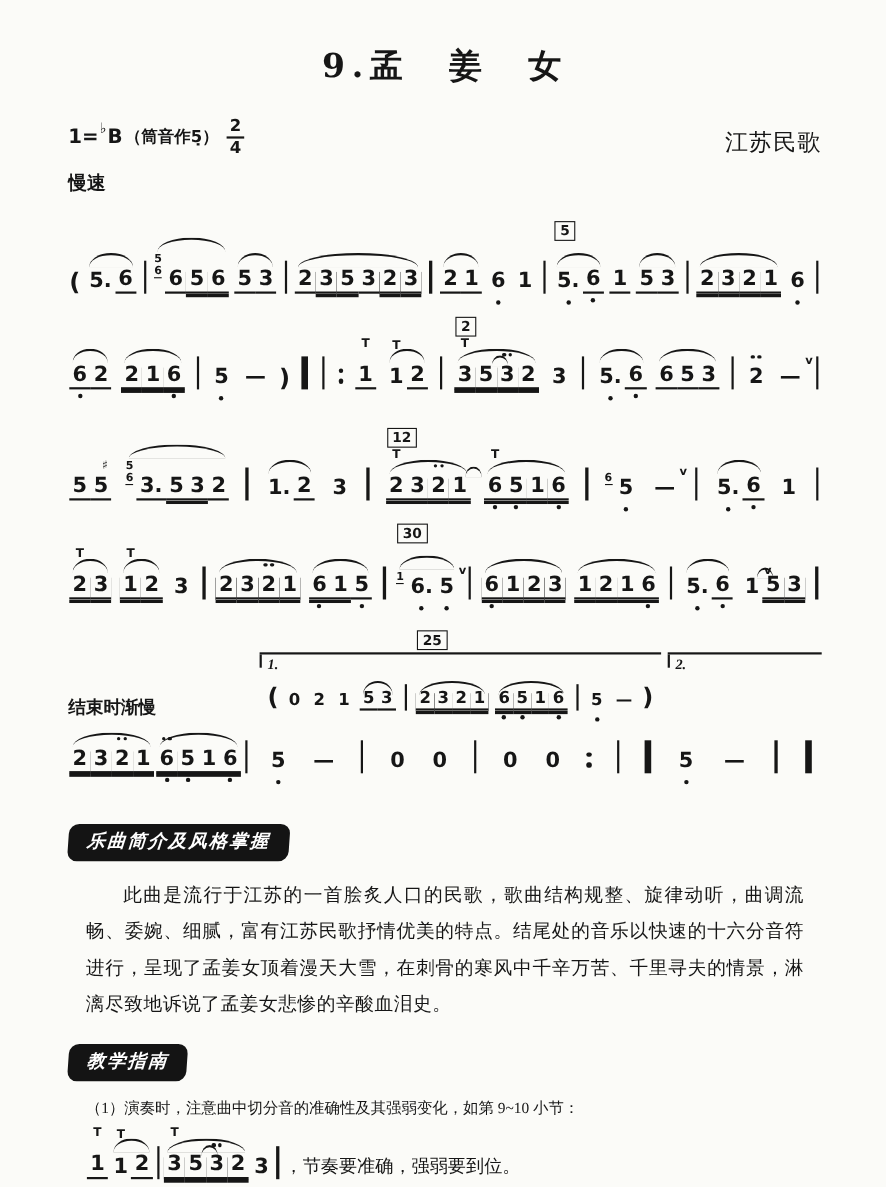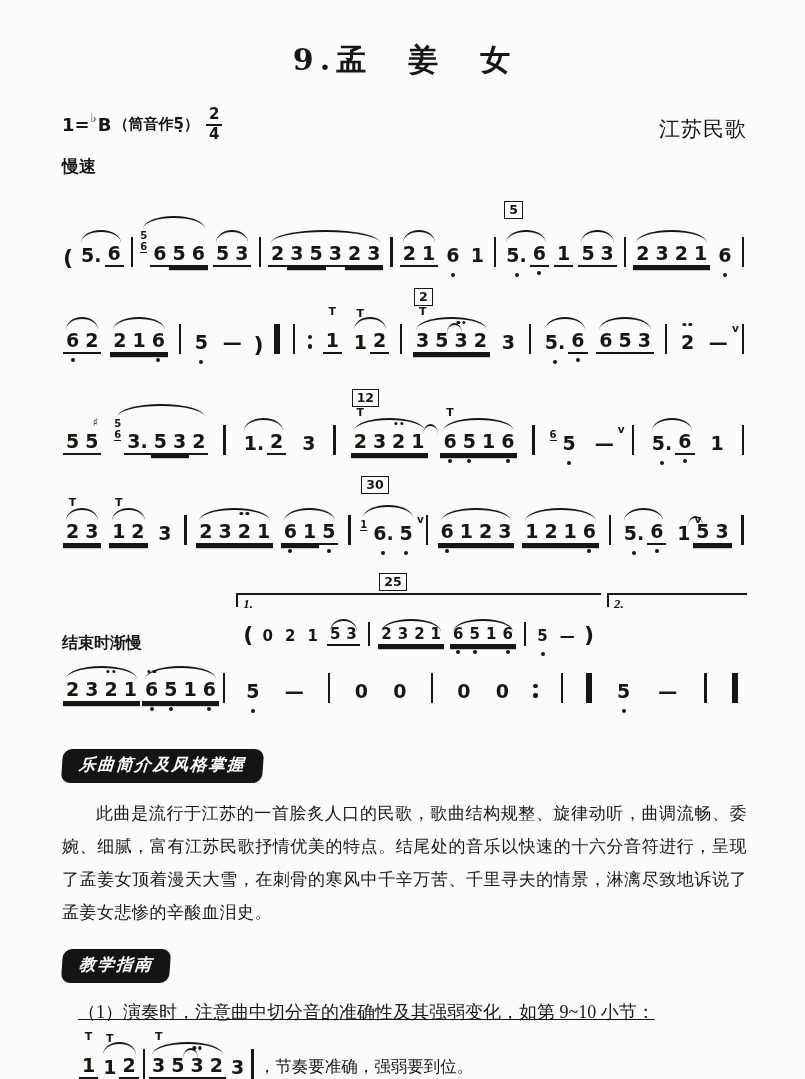--- a/index.html
+++ b/index.html
@@ -82,23 +82,23 @@
   .cue .mbox{top:-34px;}
 
   
   .secheader{display:inline-block;background:#141414;color:#fff;border-radius:9px;
     padding:5px 17px 7px;font-weight:bold;font-style:italic;font-size:16.5px;
     letter-spacing:2px;font-family:"DejaVu Sans","Liberation Sans",sans-serif;
     transform:skewX(-4deg);}
   .sec1{margin-top:34px;}
   .sec2{margin-top:20px;}
   .para{font-size:17px;line-height:1.95;text-align:justify;text-indent:2em;
-    margin:14px 0 0;letter-spacing:.5px;}
+    margin:14px 16px 0;letter-spacing:.5px;}
   .points{margin-top:10px;}
-  .pt{font-size:18px;margin:13px 0 0;padding-left:16px;line-height:1.8;text-decoration:underline;}
+  .pt{font-size:14px;margin:13px 0 0;padding-left:16px;line-height:1.8;}
   .snippet{display:inline-flex;align-items:flex-end;}
   .snippet-line{display:flex;align-items:flex-end;padding-left:16px;margin-top:2px;}
   .snip-tail{margin:0 11px 13px 2px;font-size:16.5px;}
 </style>
 </head>
 <body>
 
 <div class="page">
 
   <h1 class="title">9.孟　姜　女</h1>

